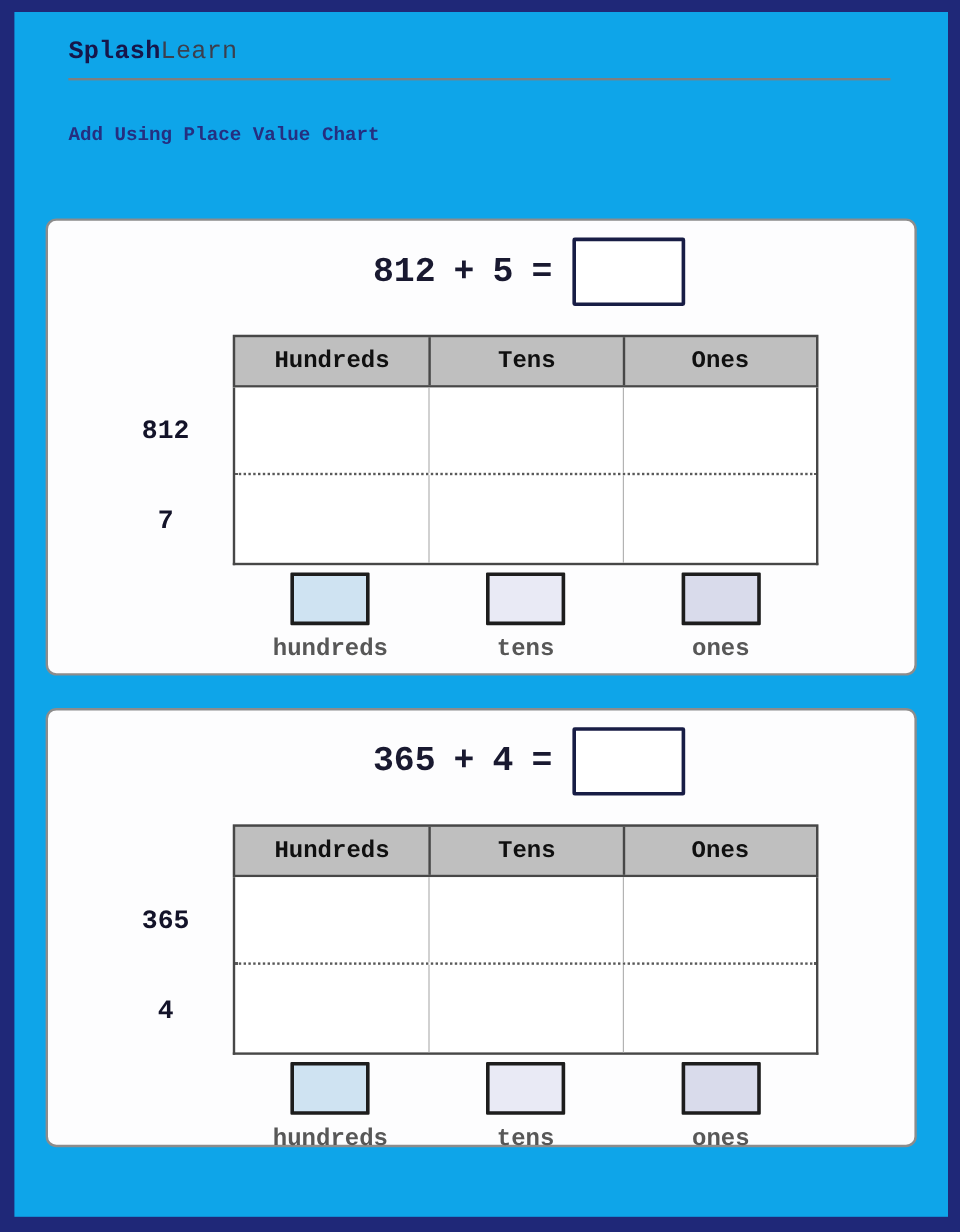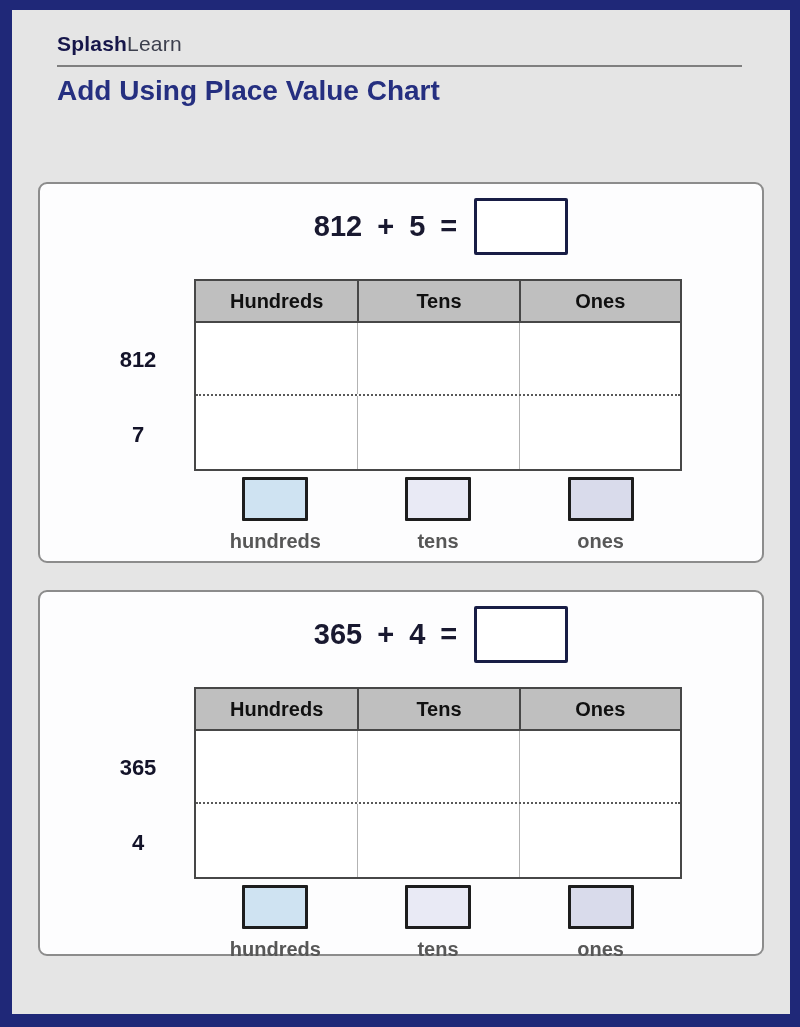--- a/index.html
+++ b/index.html
@@ -5,28 +5,29 @@
   * { margin:0; padding:0; box-sizing:border-box; }
   html,body { width:800px; height:1027px; }
   body {
     background:#1f2878;
     font-family:"Liberation Sans","DejaVu Sans",sans-serif;
     position:relative;
     overflow:hidden;
   }
   .page {
     position:absolute; left:12px; top:10px; right:10px; bottom:13px;
-    background:#e5e5e5;
+    background:#0ea5e9;
+    font-family:Liberation Mono, monospace;
   }
   
   .logo { position:absolute; left:45px; top:22px; font-size:21px; letter-spacing:.2px; }
   .logo .bold { font-weight:700; color:#16164a; }
   .logo .light { font-weight:400; color:#3c3f4d; }
   .rule { position:absolute; left:45px; top:55px; width:685px; height:2px; background:#7f7f7f; }
-  .title { position:absolute; left:45px; top:65px; font-size:28px; font-weight:700; color:#252f80; }
+  .title { position:absolute; left:45px; top:94px; font-size:16px; font-weight:700; color:#252f80; }
   .instruction { position:absolute; left:52px; top:130px; font-size:17px; font-weight:600; color:#1c1c1c; }
 
   
   .card {
     position:absolute; left:26px; width:726px;
     background:#fdfdfe; border:2px solid #8c8c8c; border-radius:9px;
   }
   .card.one { top:172px; height:381px; }
   .card.two { top:580px; height:366px; }
 

